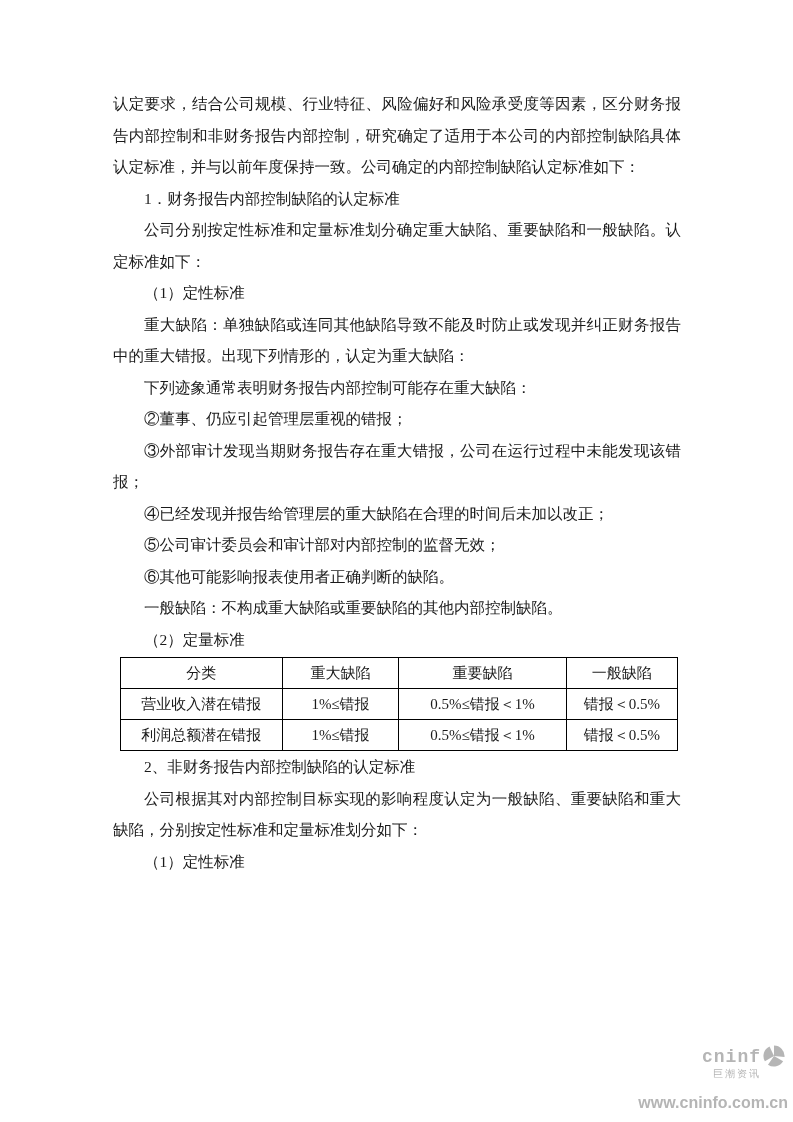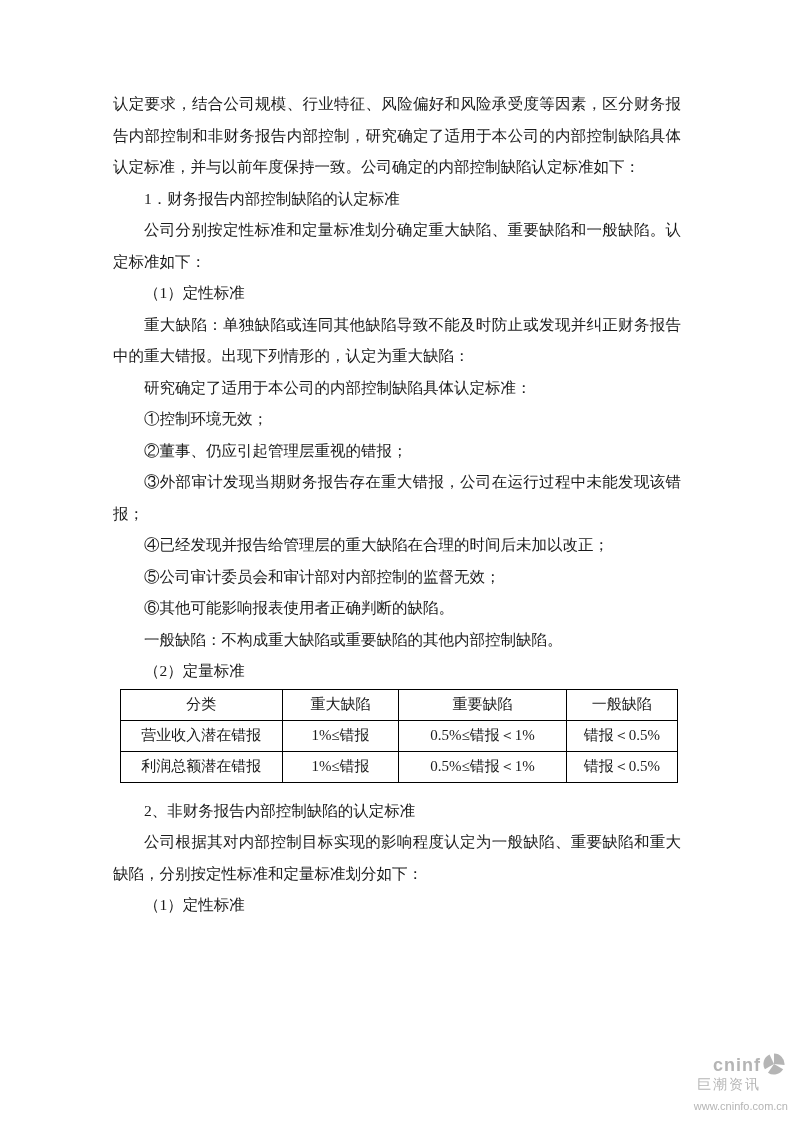--- a/index.html
+++ b/index.html
@@ -18,21 +18,21 @@
     line-height:31.5px;
     text-align:justify;
     text-justify:inter-ideograph;
   }
   .content p { margin:0; text-indent:2em; }
   .content p.noindent { text-indent:0; }
   table.qtable {
     border-collapse:collapse;
     table-layout:fixed;
     width:558px;
-    margin:2px 0 12px 7px;
+    margin:2px 0 0 7px;
   }
   table.qtable th, table.qtable td {
     border:1px solid #000000;
     text-align:center;
     vertical-align:middle;
     font-weight:normal;
     font-size:15px;
     line-height:1.25;
     height:30px;
     padding:0 2px;
@@ -44,36 +44,35 @@
     right:5px; bottom:10px;
     text-align:right;
     font-family:"Liberation Sans","DejaVu Sans",sans-serif;
     color:#b5b5b5;
     line-height:1.1;
   }
   .wm-row1 {
     display:flex; align-items:center; justify-content:flex-end;
     gap:2px; margin-right:3px;
   }
-  .wm-logo-text { font-size:18px; font-weight:bold; letter-spacing:1px; }
-  .wm-cn { font-size:14px; letter-spacing:2px; margin:-2px 27px 8px 0; }
-  .wm-url { font-size:11px; margin-top:7px; }
+  .wm-logo-text { font-size:18px; font-weight:bold; letter-spacing:1px;font-family:Liberation Mono, monospace; }
+  .wm-cn { font-size:10px; letter-spacing:2px; margin:-2px 27px 15px 0; }
+  .wm-url { font-size:16px; margin-top:7px;font-weight:bold; }
 </style>
 </head>
 <body>
 
 <div class="page">
   <div class="content">
     <p class="noindent">认定要求，结合公司规模、行业特征、风险偏好和风险承受度等因素，区分财务报告内部控制和非财务报告内部控制，研究确定了适用于本公司的内部控制缺陷具体认定标准，并与以前年度保持一致。公司确定的内部控制缺陷认定标准如下：</p>
     <p>1．财务报告内部控制缺陷的认定标准</p>
     <p>公司分别按定性标准和定量标准划分确定重大缺陷、重要缺陷和一般缺陷。认定标准如下：</p>
     <p>（1）定性标准</p>
     <p>重大缺陷：单独缺陷或连同其他缺陷导致不能及时防止或发现并纠正财务报告中的重大错报。出现下列情形的，认定为重大缺陷：</p>
-    <p>研究确定了适用于本公司的内部控制缺陷具体认定标准：</p>
-    <p>①控制环境无效；</p>
+    <p>下列迹象通常表明财务报告内部控制可能存在重大缺陷：</p>
     <p>②董事、仍应引起管理层重视的错报；</p>
     <p>③外部审计发现当期财务报告存在重大错报，公司在运行过程中未能发现该错报；</p>
     <p>④已经发现并报告给管理层的重大缺陷在合理的时间后未加以改正；</p>
     <p>⑤公司审计委员会和审计部对内部控制的监督无效；</p>
     <p>⑥其他可能影响报表使用者正确判断的缺陷。</p>
     <p>一般缺陷：不构成重大缺陷或重要缺陷的其他内部控制缺陷。</p>
     <p>（2）定量标准</p>
 
     <table class="qtable">
       <colgroup>

